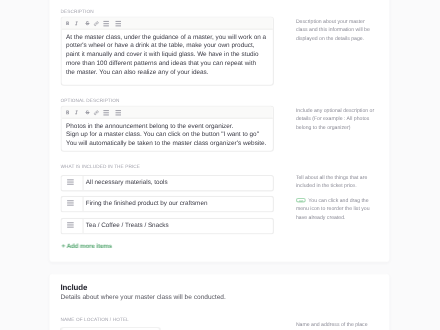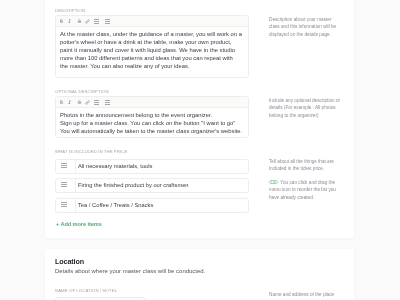--- a/index.html
+++ b/index.html
@@ -174,19 +174,19 @@
 <div class="hint" style="top:158px;">
   <div>Tell about all the things that are</div>
   <div>included in the ticket price.</div>
 </div>
 <div class="hint" style="top:179.2px;">
   <div><span class="tipbadge">TIP</span><span>You can click and drag the</span></div>
   <div>menu icon to reorder the list you</div>
   <div>have already created.</div>
 </div>
 
-<div class="sect-title" style="left:54.8px;top:258.4px;">Location</div>
+<div class="sect-title" style="left:54.8px;top:258.4px;">Include</div>
 <div class="sect-sub" style="left:55.3px;top:267.4px;">Details about where your master class will be conducted.</div>
 <div class="flabel" style="left:55px;top:288.2px;">NAME OF LOCATION / HOTEL</div>
 <div class="editor" style="left:55px;top:296.5px;width:91px;height:14px;"></div>
 <div class="hint" style="top:290.5px;">
   <div>Name and address of the place</div>
 </div>
 
 </body></html>

